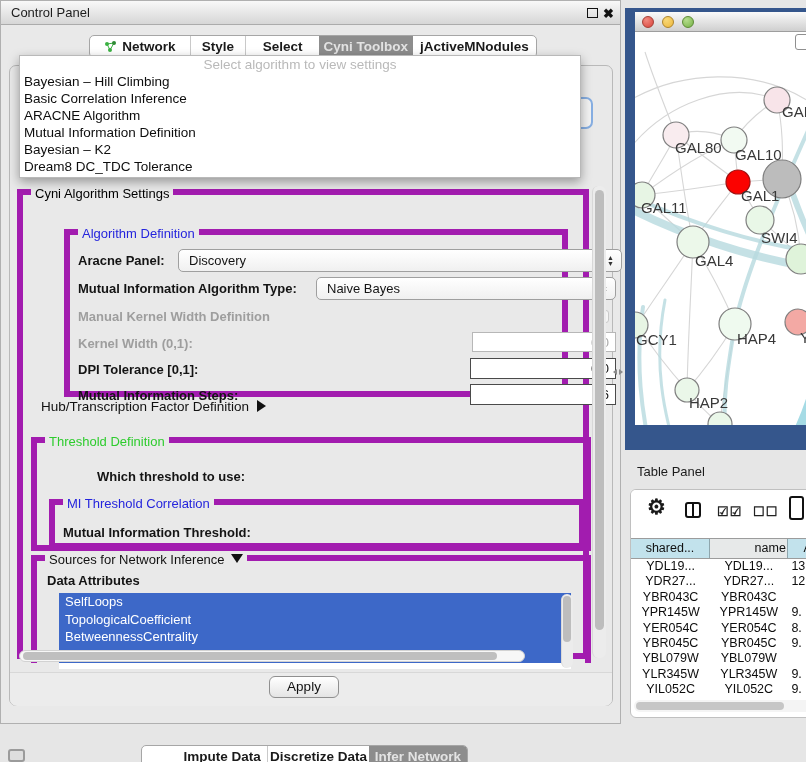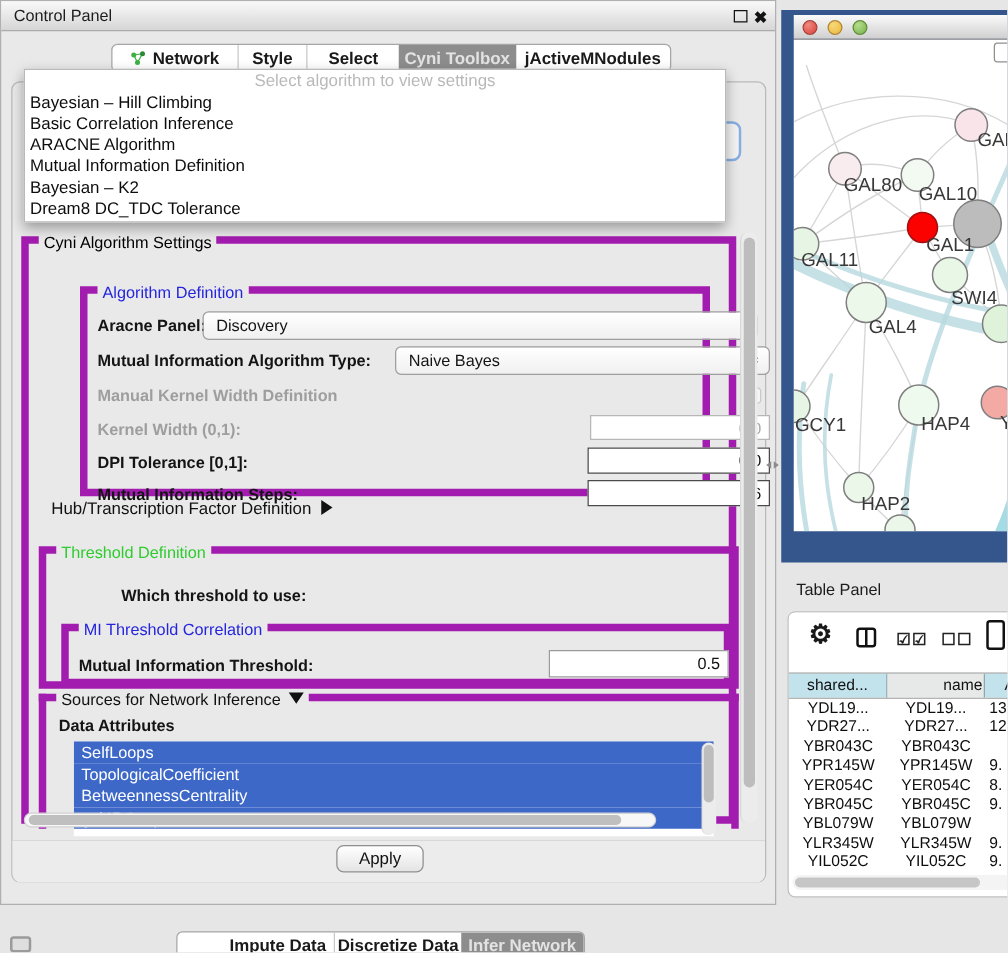--- a/index.html
+++ b/index.html
@@ -149,21 +149,21 @@
         </div>
     </div>
 
     <div class="group" id="cyni-group" style="left:16px;top:188px;width:572px;height:470px;">
       <span class="gtitle">Cyni Algorithm Settings</span>
 
       <div class="group" style="left:10px;top:34px;width:504px;height:168px;margin-left:31px;">
         <span class="gtitle blue">Algorithm Definition</span>
 
         <span class="lbl" style="left:8px;top:18px;">Aracne Panel:</span>
-        <div class="combo" style="left:92px;top:14px;width:444px;height:23px;">
+        <div class="combo" style="left:108px;top:14px;width:444px;height:23px;">
           <span>Discovery</span>
           <span class="arrows">▲<br>▼</span>
         </div>
 
         <span class="lbl" style="left:8px;top:46px;">Mutual Information Algorithm Type:</span>
         <div class="combo" style="left:246px;top:42px;width:300px;height:23px;">
           <span>Naive Bayes</span>
           <span class="arrows">▲<br>▼</span>
         </div>
 
@@ -185,21 +185,20 @@
       </div>
 
       <div class="group" style="left:8px;top:242px;width:560px;height:114px;">
         <span class="gtitle green">Threshold Definition</span>
 
         <span class="lbl" style="left:60px;top:26px;">Which threshold to use:</span>
 
         <div class="group" style="left:12px;top:56px;width:536px;height:50px;">
           <span class="gtitle blue">MI Threshold Correlation</span>
           <span class="lbl" style="left:8px;top:20px;">Mutual Information Threshold:</span>
-          <div class="tfield" style="left:384px;top:15px;width:144px;height:22px;border-color:#9a9a9a;">0.5</div>
         </div>
       </div>
 
       <div class="group" style="left:8px;top:360px;width:560px;height:108px;border-bottom:none;">
         <span class="gtitle" style="color:#111;"><span>Sources for Network Inference</span><span class="tri-down"></span></span>
         <span class="lbl" style="left:10px;top:12px;">Data Attributes</span>
         <div class="abs" id="attr-list">
             <div class="attr-item">SelfLoops</div>
             <div class="attr-item">TopologicalCoefficient</div>
             <div class="attr-item">BetweennessCentrality</div>

